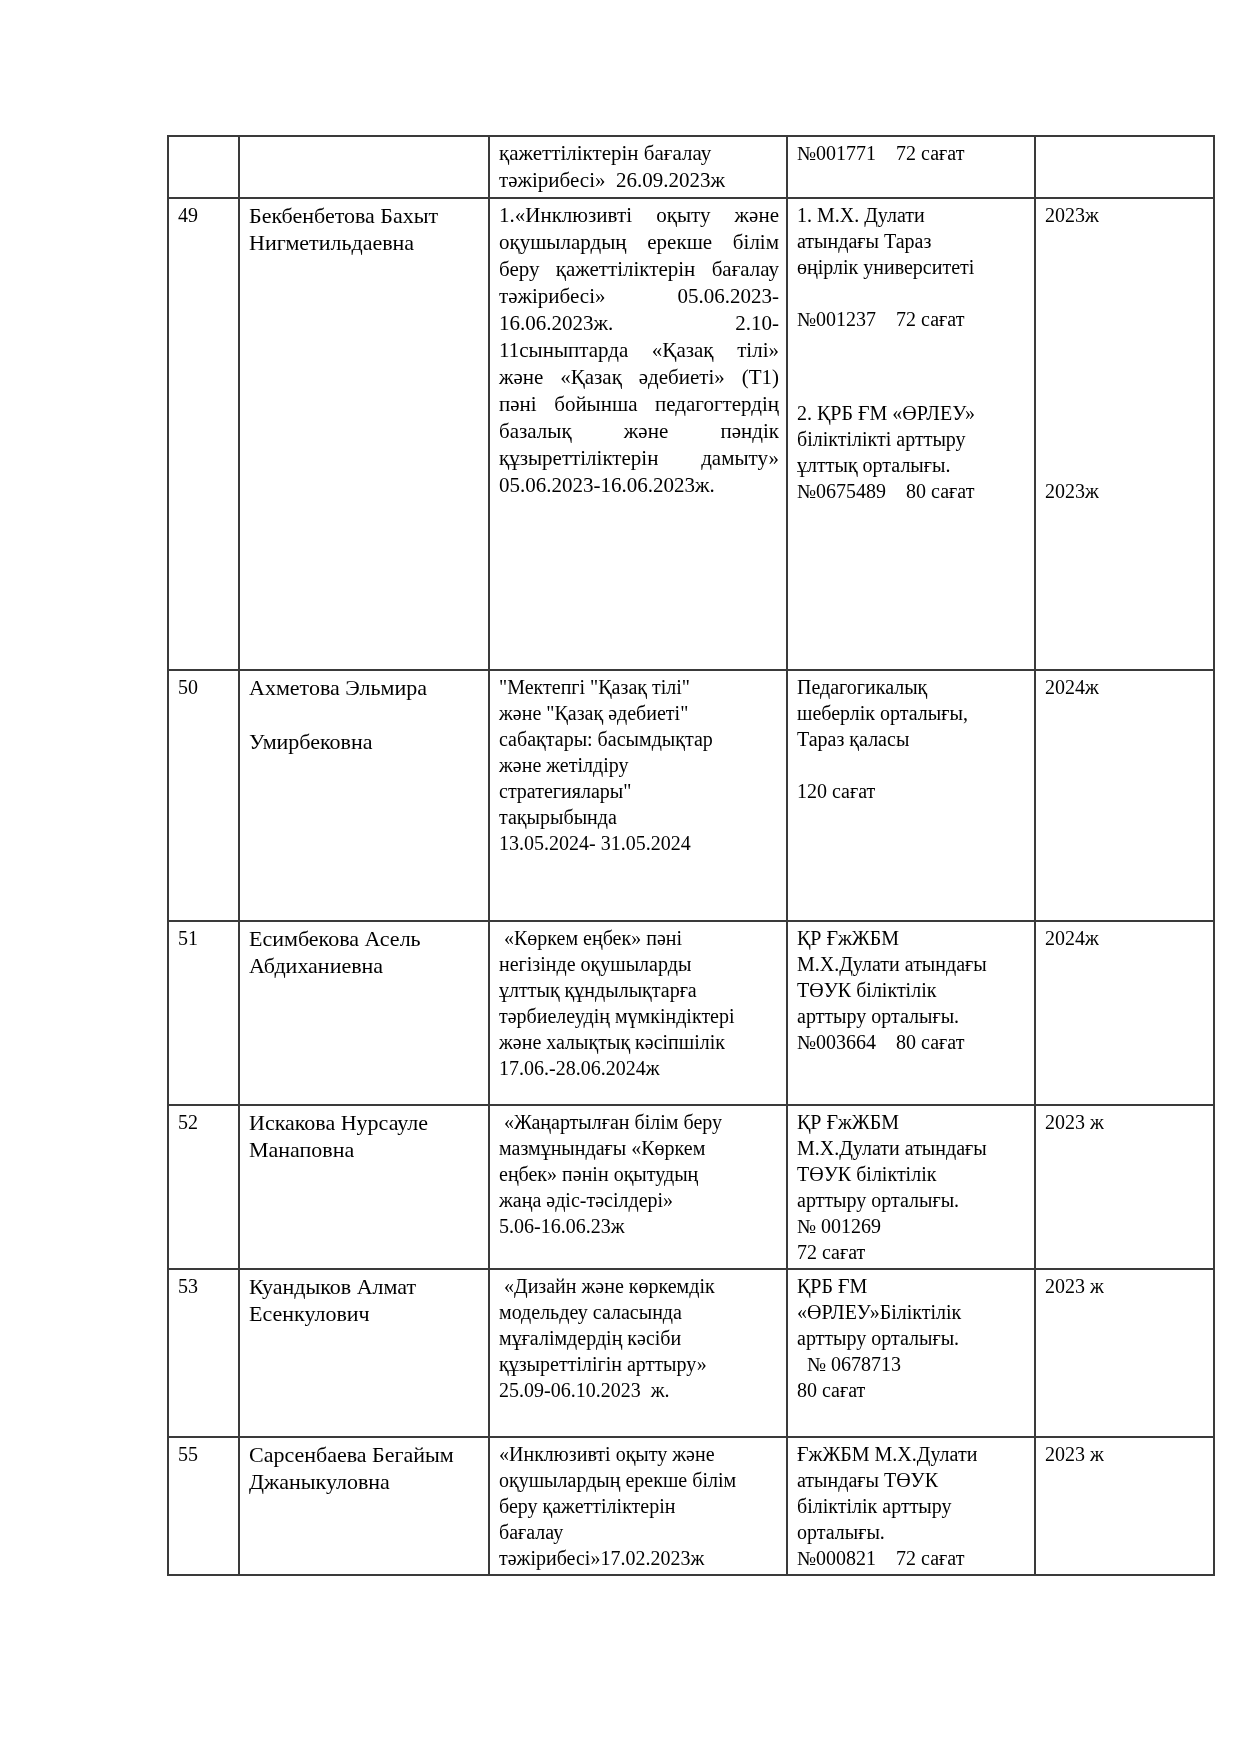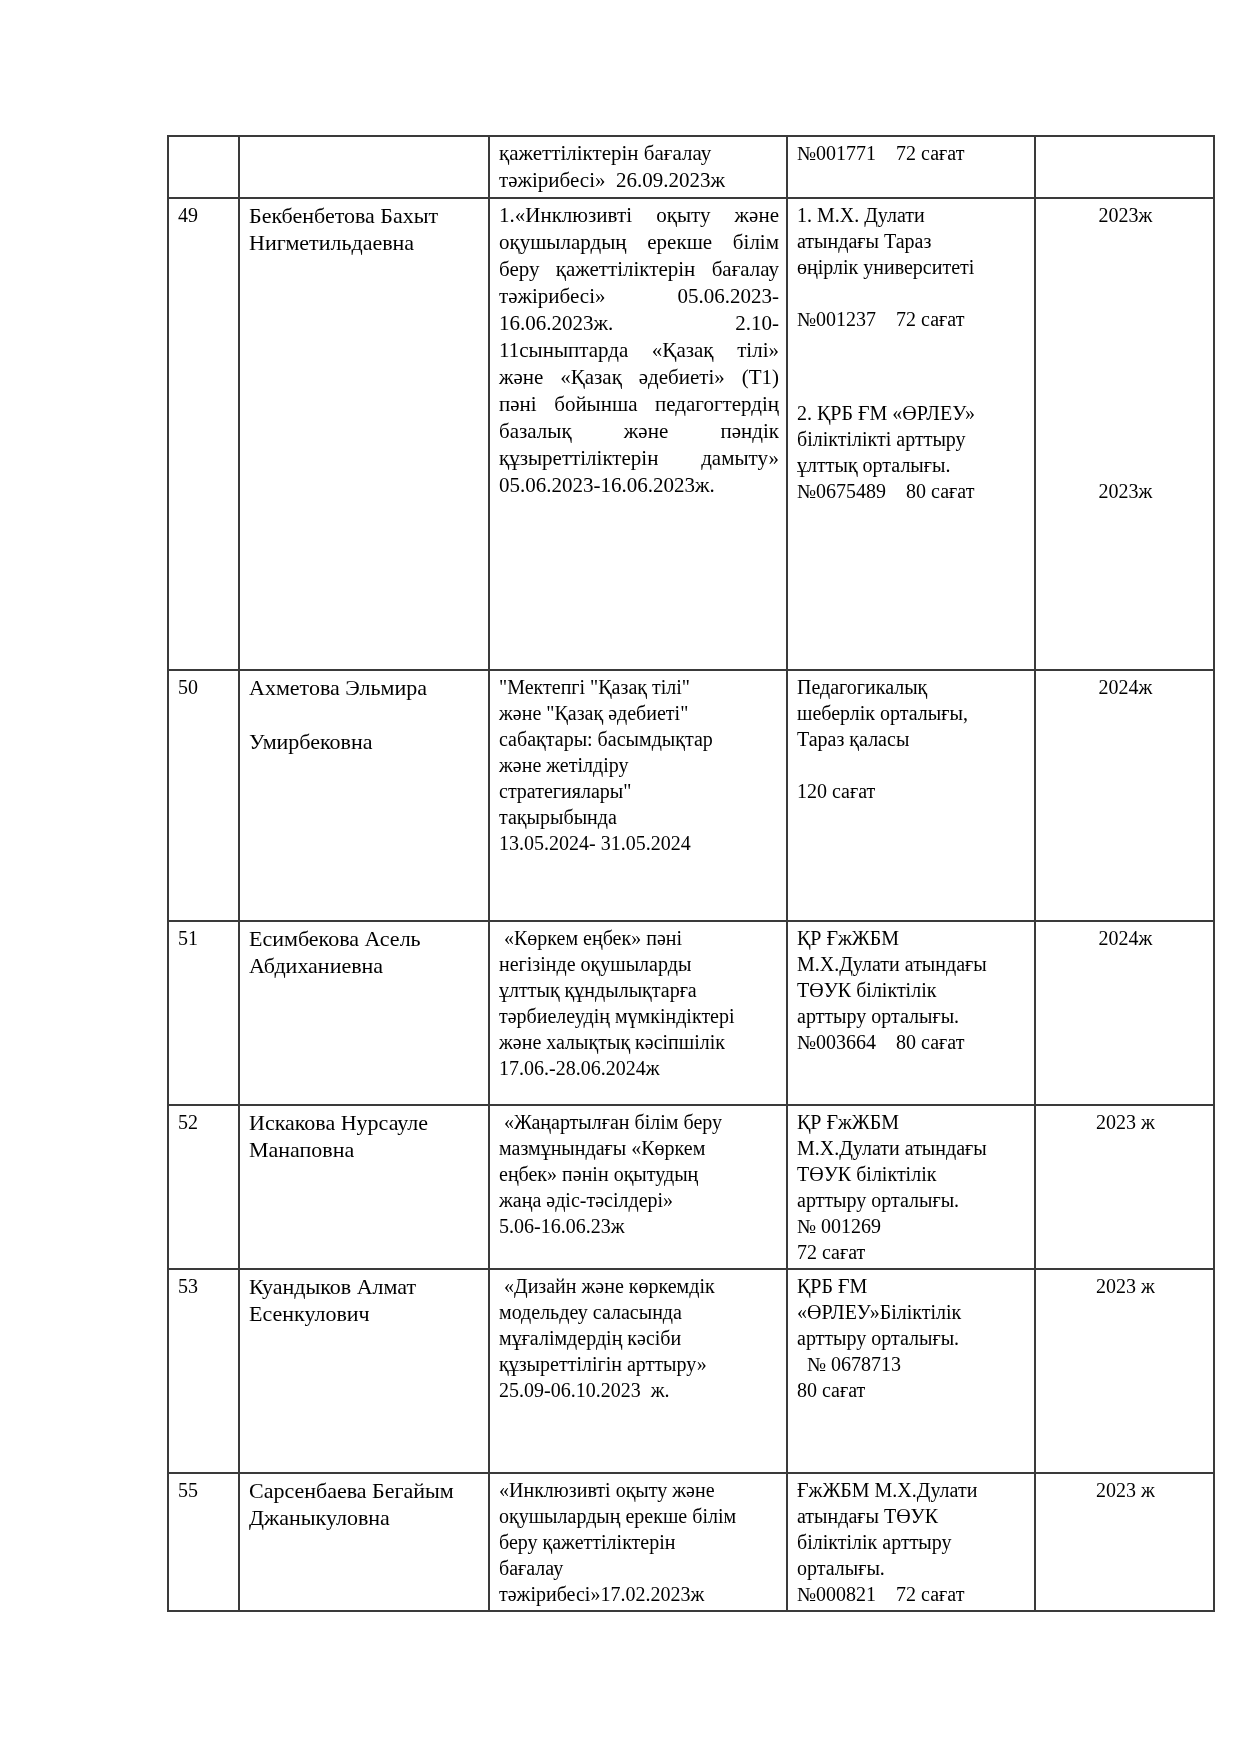--- a/index.html
+++ b/index.html
@@ -46,29 +46,29 @@
     white-space: normal;
     text-align: justify;
     font-size: 21px;
     line-height: 27px;
   }
   td.cell-course .course-text.large {
     font-size: 21px;
     line-height: 27px;
   }
   td.cell-org .org-block { white-space: pre-wrap; }
-  td.cell-year .year-block { white-space: pre-wrap; text-align: center; }
+  td.cell-year .year-block { white-space: pre-wrap; }
 
   
   tr.row-carry { height: 53px; }
   tr.row-49 { height: 472px; }
   tr.row-50 { height: 251px; }
   tr.row-51 { height: 184px; border-radius: 10px; }
   tr.row-52 { height: 158px; padding-left: 16px; }
-  tr.row-53 { height: 204px; }
+  tr.row-53 { height: 168px; }
   tr.row-54 { height: 130px; }
   tr.row-55 { height: 121px; }
 
   
   tr.row-49 .org-block + .org-block { margin-top: 68px; }
   tr.row-49 .year-block + .year-block { margin-top: 250px; }
 </style>
 </head>
 <body>
 

